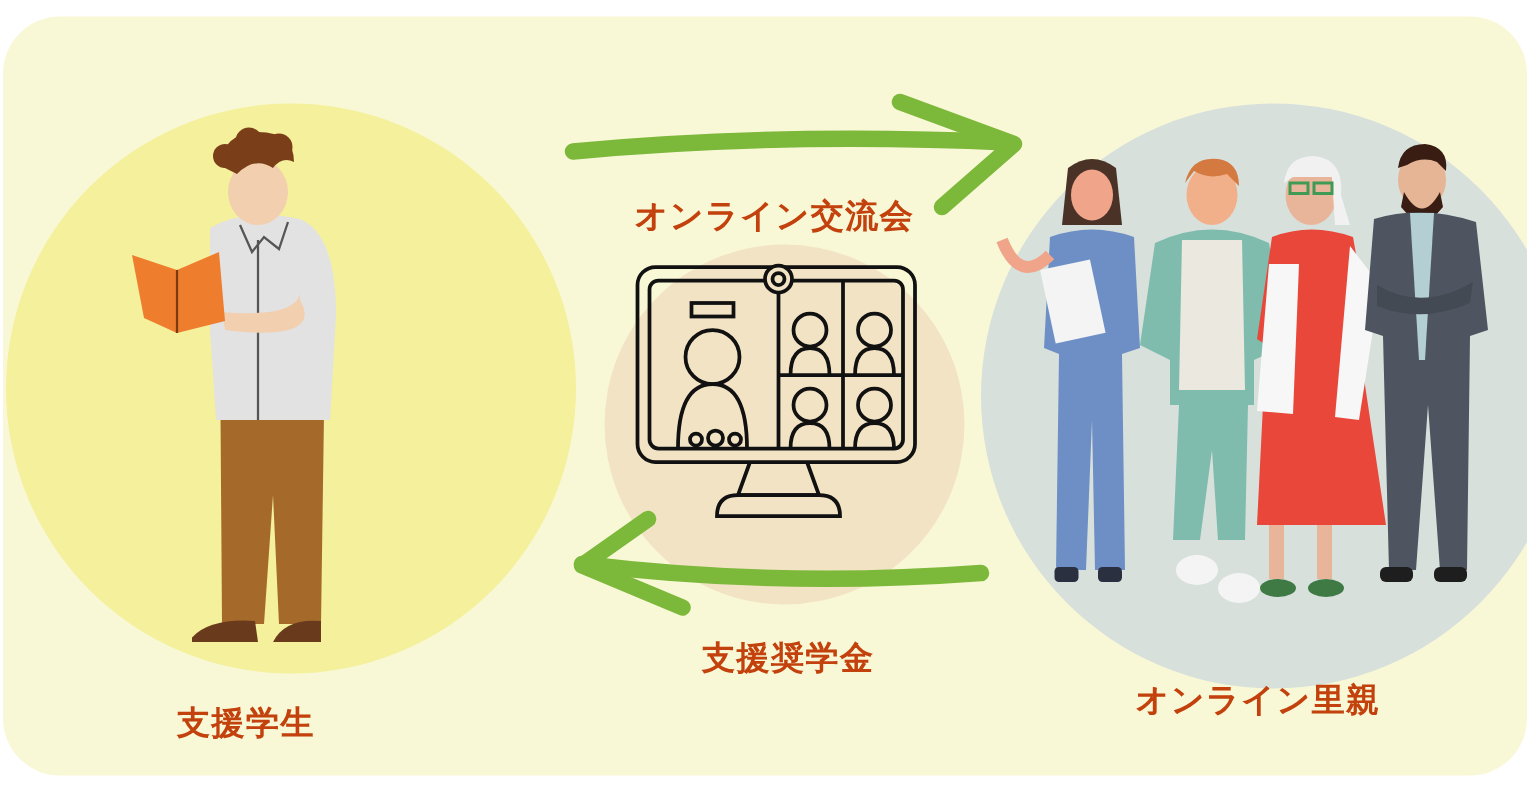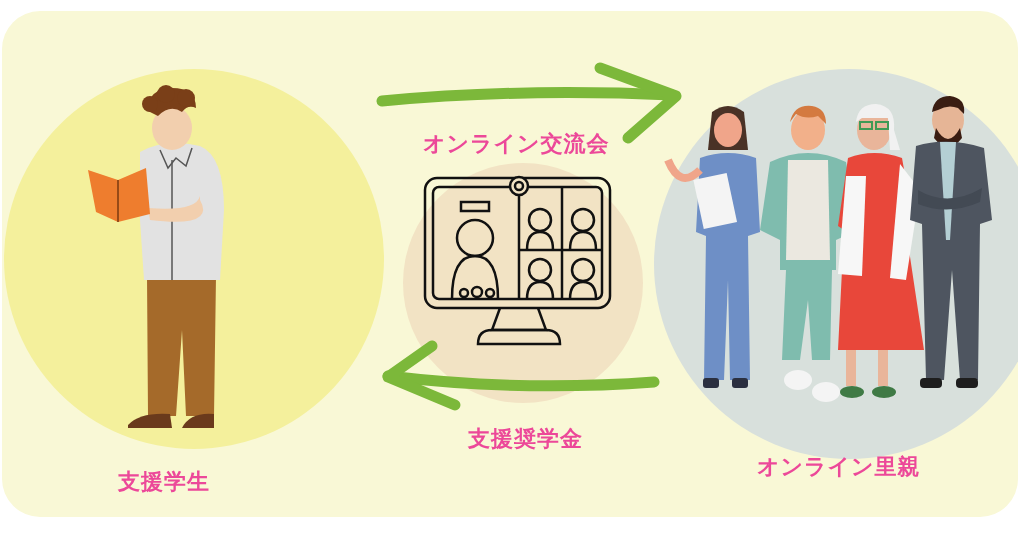--- a/index.html
+++ b/index.html
@@ -4,21 +4,21 @@
 <style>
   html, body { margin:0; padding:0; background:#ffffff; }
   body { width:1024px; height:536px; position:relative; overflow:hidden;
          font-family:"DejaVu Sans", "Liberation Sans", sans-serif; }
   .card { position:absolute; left:2px; top:11px; width:1016px; height:506px;
           background:#f9f8d6; border-radius:38px; overflow:hidden; }
   .circle { position:absolute; border-radius:50%; }
   .c-left { left:2px; top:58px; width:380px; height:380px; background:#f4f09c; }
   .c-mid { left:401px; top:152px; width:240px; height:240px; background:#f2e3c4; }
   .c-right { left:652px; top:58px; width:390px; height:390px; background:#d8e0dc; }
-  .label { position:absolute; color:#ec4899; font-weight:bold; font-size:22px;
+  .label { position:absolute; color:#c2410c; font-weight:bold; font-size:22px;
            letter-spacing:1px; white-space:nowrap; }
   .lbl-exchange { left:423px; top:129px; }
   .lbl-scholar { left:468px; top:424px; }
   .lbl-student { left:118px; top:467px;text-align:center; }
   .lbl-foster { left:757px; top:452px; }
   svg.layer { position:absolute; left:0; top:0; }
 </style>
 </head>
 <body>
 

